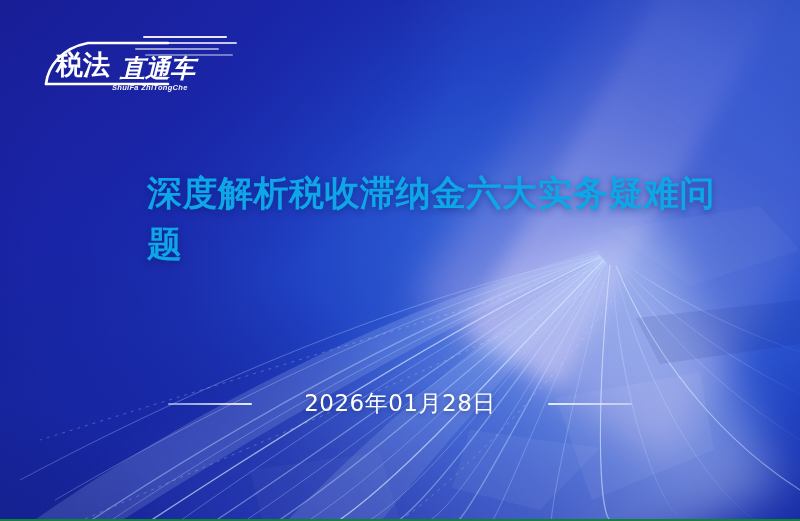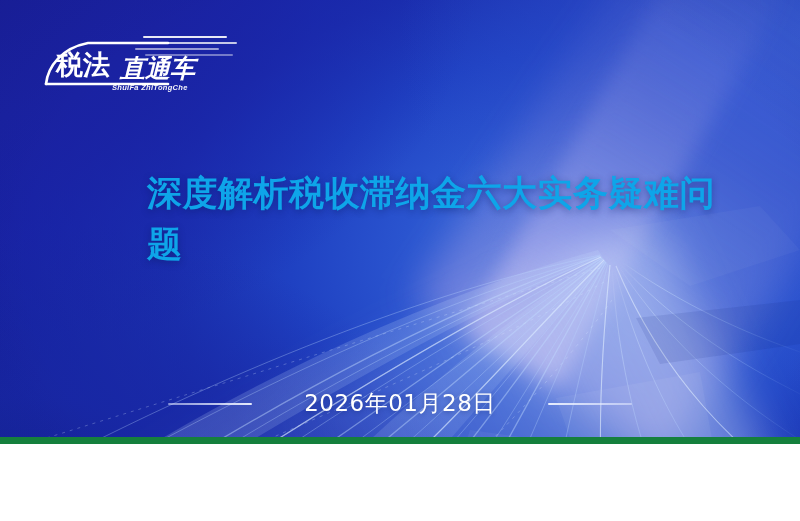--- a/index.html
+++ b/index.html
@@ -7,24 +7,24 @@
     padding: 0;
     background: #ffffff;
   }
   body {
     font-family: "Liberation Sans", sans-serif;
   }
 
   .slide {
     position: relative;
     width: 800px;
-    height: 444px;
+    height: 521px;
     overflow: hidden;
     background: #1a25a8;
-    border-bottom: 7px solid #15803d;
+    border-bottom: 2px solid #15803d;
     box-sizing: border-box;
   }
 
   
   .bg-base {
     position: absolute;
     inset: 0;
     background:
       radial-gradient(ellipse 620px 420px at 600px 258px,
         #5f8ae8 0%, #3a6ad8 16%, #2a54cf 32%, #1f41c2 50%, #1a2fae 70%, #161f9c 100%);

